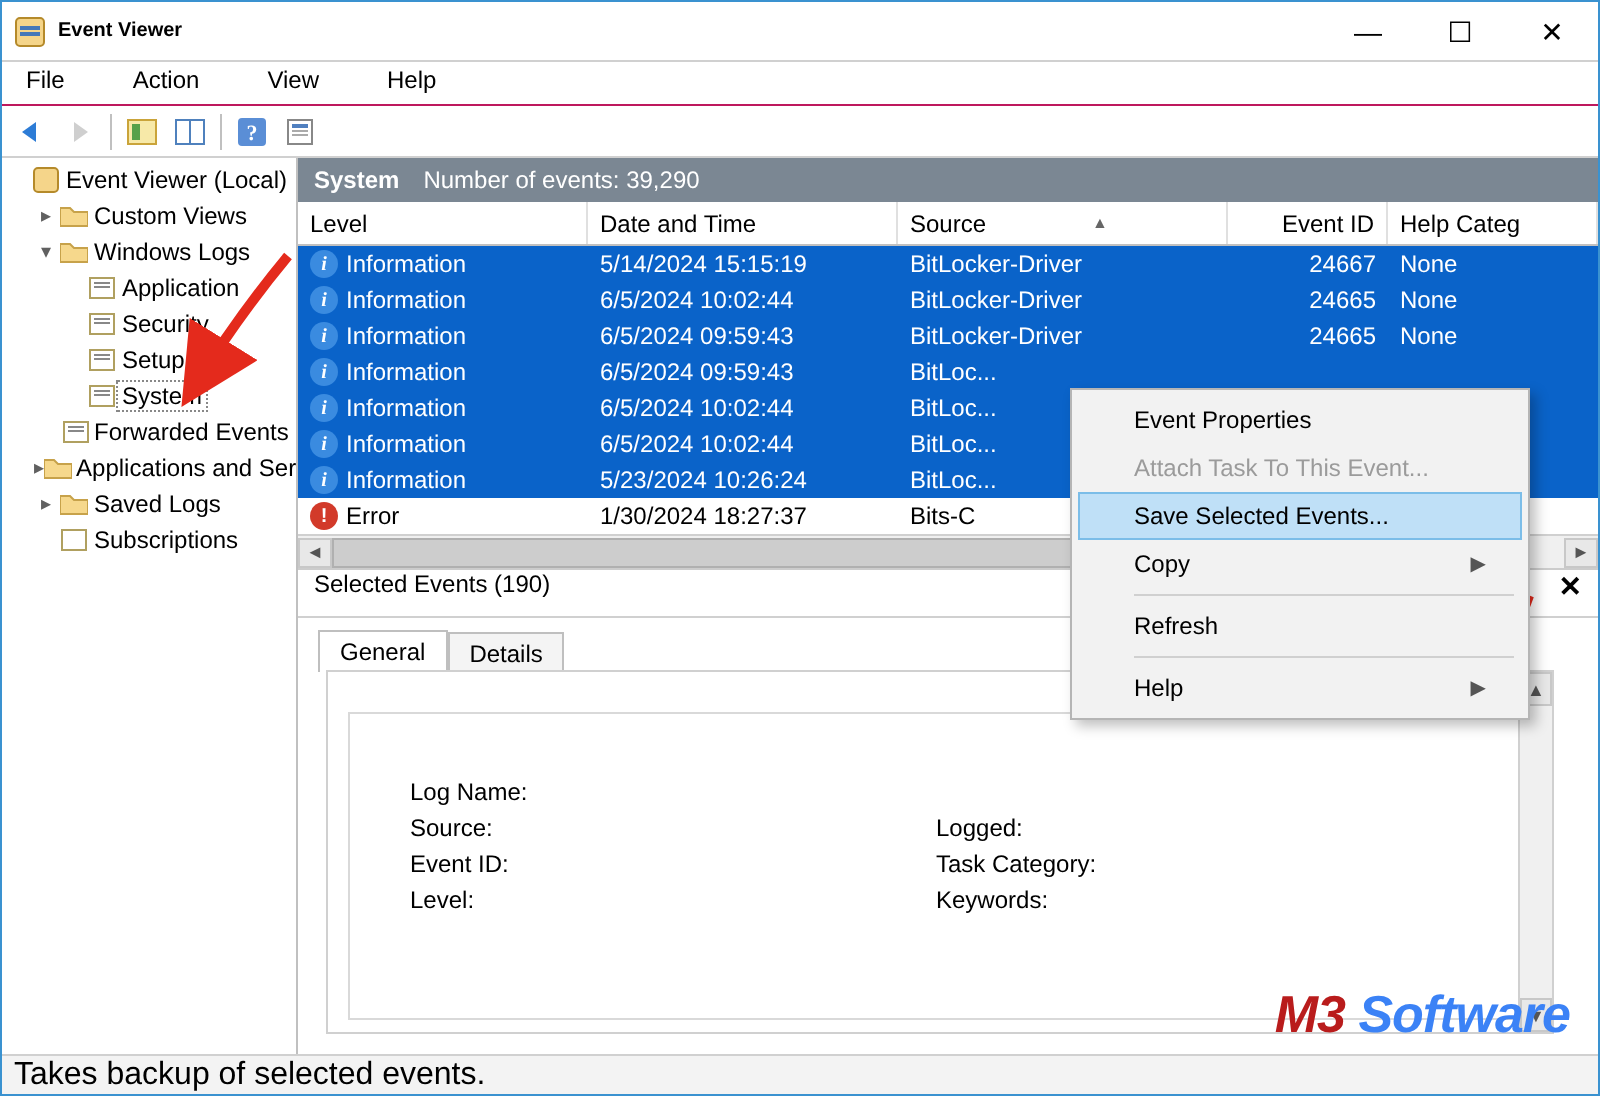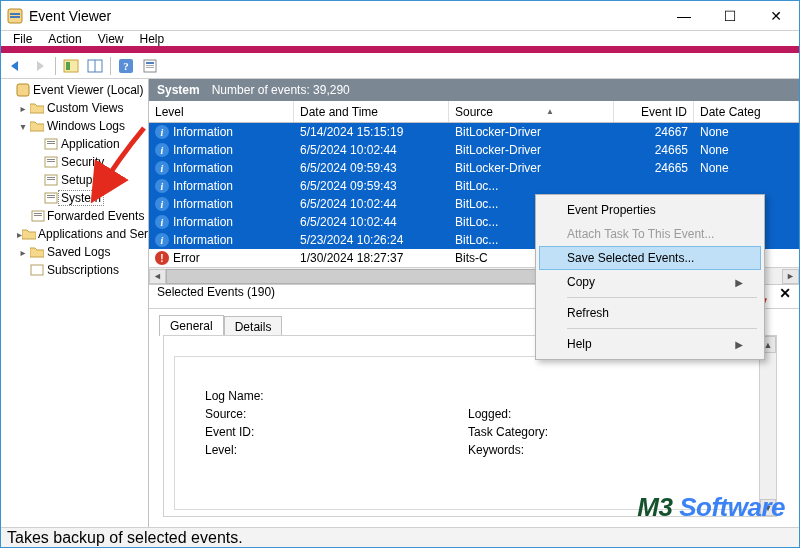--- a/index.html
+++ b/index.html
@@ -1,23 +1,23 @@
 <!DOCTYPE html>
 <html><head>
 <meta charset="utf-8">
 <style>
   * { box-sizing: border-box; }
   html,body { margin:0; padding:0; font-family:"Segoe UI",Tahoma,sans-serif; font-size:12px; color:#000; }
   .window { width:800px; height:548px; border:1px solid #3a92d0; background:#fff; position:relative; overflow:hidden; }
   .titlebar { height:30px; display:flex; align-items:center; padding:0 0 0 6px; border-bottom:1px solid #d0d0d0; }
   .titlebar .appicon { width:16px; height:16px; margin-right:6px; }
-  .titlebar .title { flex:1; font-size:14px; }
+  .titlebar .title { flex:1; font-size:10px;font-weight:bold; }
   .win-btns { display:flex; height:100%; }
   .win-btn { width:46px; display:flex; align-items:center; justify-content:center; font-size:14px; }
-  .menubar { height:22px; display:flex; align-items:center; padding:0 4px; border-bottom:7px solid #be185d; gap:0; }
+  .menubar { height:22px; display:flex; align-items:flex-start; padding:0 4px; border-bottom:1px solid #be185d; gap:18px; }
   .menubar .mitem { padding:2px 8px; }
   .toolbar { height:26px; display:flex; align-items:center; padding:0 4px; border-bottom:1px solid #d0d0d0; gap:2px; }
   .tb-btn { width:22px; height:22px; display:flex; align-items:center; justify-content:center; border:1px solid transparent; }
   .tb-sep { width:1px; height:18px; background:#c0c0c0; margin:0 2px; }
   .body { display:flex; height:calc(100% - 30px - 22px - 26px - 20px); }
   .treepane { width:148px; border-right:1px solid #c0c0c0; overflow:hidden; padding:2px; background:#fff; }
   .tree ul { list-style:none; margin:0; padding:0; }
   .tree li { white-space:nowrap; }
   .tree .row { display:flex; align-items:center; height:18px; }
   .tree .exp { width:12px; text-align:center; color:#606060; font-size:10px; }
@@ -56,21 +56,21 @@
   .vscroll .track { flex:1; }
   .statusbar { height:20px; border-top:1px solid #d0d0d0; display:flex; align-items:center; padding:0 6px; font-size:16px; background:#f3f3f3; }
   .ctxmenu { position:absolute; left:534px; top:193px; width:230px; background:#f2f2f2; border:1px solid #b5b5b5; box-shadow:3px 3px 6px rgba(0,0,0,0.25); padding:3px; z-index:20; }
   .ctxmenu .mi { height:24px; display:flex; align-items:center; padding:0 18px 0 28px; }
   .ctxmenu .mi.hover { background:#bfe0f7; border:1px solid #7bbde8; padding:0 17px 0 27px; }
   .ctxmenu .mi.disabled { color:#9b9b9b; }
   .ctxmenu .mi .sub { margin-left:auto; font-size:10px; color:#555; }
   .ctxmenu .sep { height:1px; background:#d0d0d0; margin:3px 4px 3px 28px; }
   .arrow-red { position:absolute; z-index:15; pointer-events:none; }
   .watermark { position:absolute; right:14px; bottom:24px; font-size:26px; font-weight:700; font-style:italic; letter-spacing:-0.5px; z-index:5; }
-  .watermark .m3 { color:#14532d; }
+  .watermark .m3 { color:#b91c1c; }
   .watermark .sw { color:#3b82f6; }
   .sort-caret { font-size:8px; color:#666; margin:0 auto; }
 </style>
 </head>
 <body>
 
 <div class="window">
 
   <div class="titlebar">
     <span class="appicon">
@@ -287,21 +287,21 @@
       </div>
 
       <div class="listhdr">
         <div class="col level">Level</div>
         <div class="col dt">Date and Time</div>
         <div class="col src">
             <span>Source</span>
             <span class="sort-caret">▲</span>
           </div>
         <div class="col eid">Event ID</div>
-        <div class="col tc">Date Categ</div>
+        <div class="col tc">Help Categ</div>
       </div>
 
       <div class="list" id="event-list">
           <div class="row selrow">
             <div class="cell level">
               <span class="info-ic">i</span>
               <span>Information</span>
             </div>
             <div class="cell dt">5/14/2024 15:15:19</div>
             <div class="cell src">BitLocker-Driver</div>

